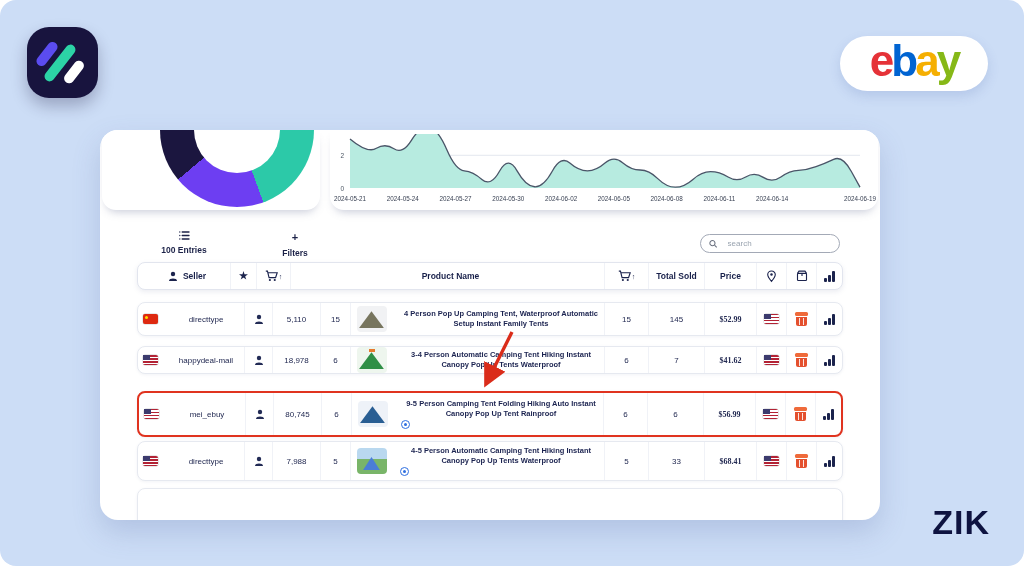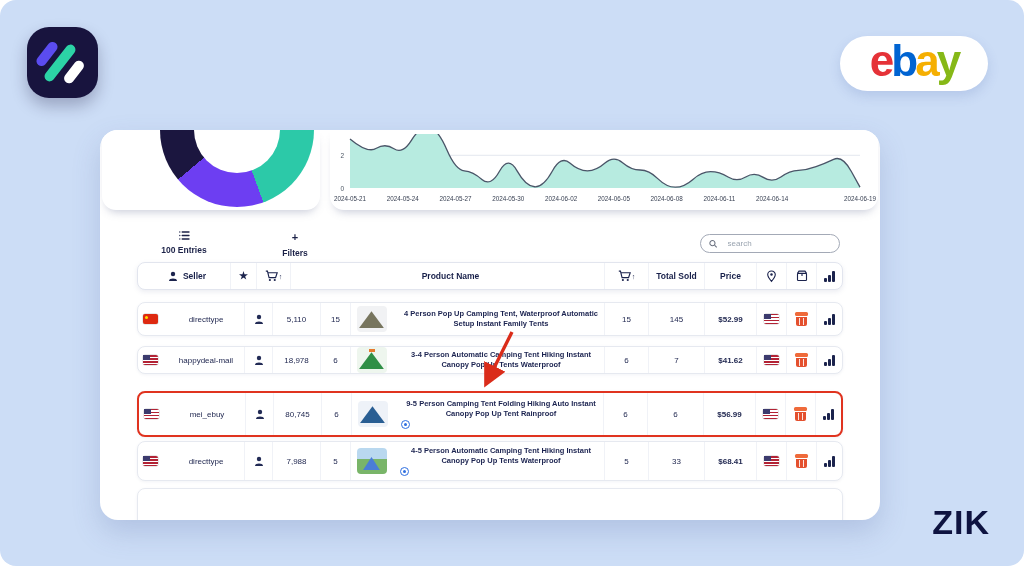--- a/index.html
+++ b/index.html
@@ -56,21 +56,21 @@
   .trow{position:absolute;left:37px;width:706px;background:#fff;border:1px solid #e6e9f0;border-radius:8px;
         display:grid;grid-template-columns:24px 82px 28px 48px 30px 42px 1fr 44px 56px 52px 30px 30px 26px;
         font-size:8px;color:#232a52;box-shadow:0 1px 3px rgba(130,140,170,.10);}
   .trow.hl{border:2px solid #e0331f;}
   .c{display:flex;align-items:center;justify-content:center;height:100%;border-left:1px solid #f0f2f7;
      padding:0 2px;text-align:center;}
   .c.nob{border-left:none;}
   .c.left{justify-content:center;padding-left:8px;text-align:left;}
   .titlecell{flex-direction:column;align-items:flex-start;justify-content:center;padding-left:8px;gap:2px;}
   .ptitle{font-weight:bold;font-size:7.5px;line-height:1.3;color:#1b2350;cursor:pointer;}
-  .price{font-weight:bold;}
+  .price{font-weight:bold;font-family:Liberation Serif, serif;}
 
   
   .flag{width:15px;height:10px;border-radius:2px;display:inline-block;position:relative;
         box-shadow:0 0 0 .5px rgba(0,0,0,.18);flex:none;}
   .flag.cn{background:#de2910;}
   .flag.cn::after{content:"";position:absolute;left:2px;top:2px;width:3px;height:3px;background:#ffde00;border-radius:50%;}
   .flag.us{background:repeating-linear-gradient(180deg,#b22234 0 1.5px,#fff 1.5px 3px);}
   .flag.us::after{content:"";position:absolute;left:0;top:0;width:7px;height:5px;background:#3c3b6e;}
 
   

